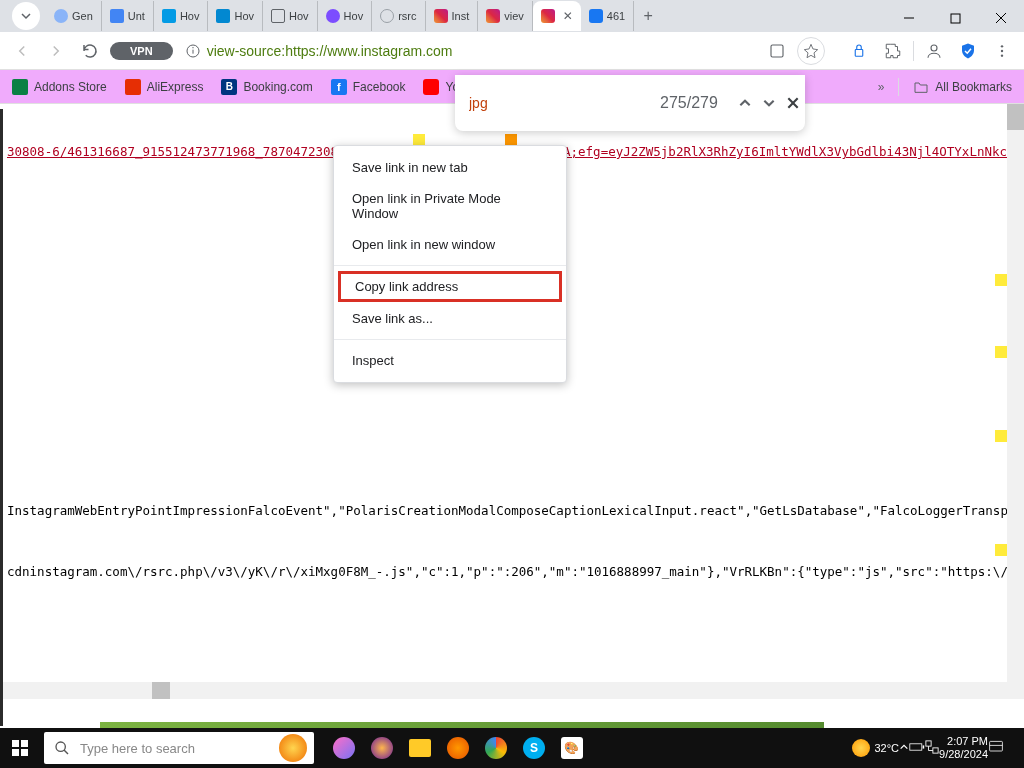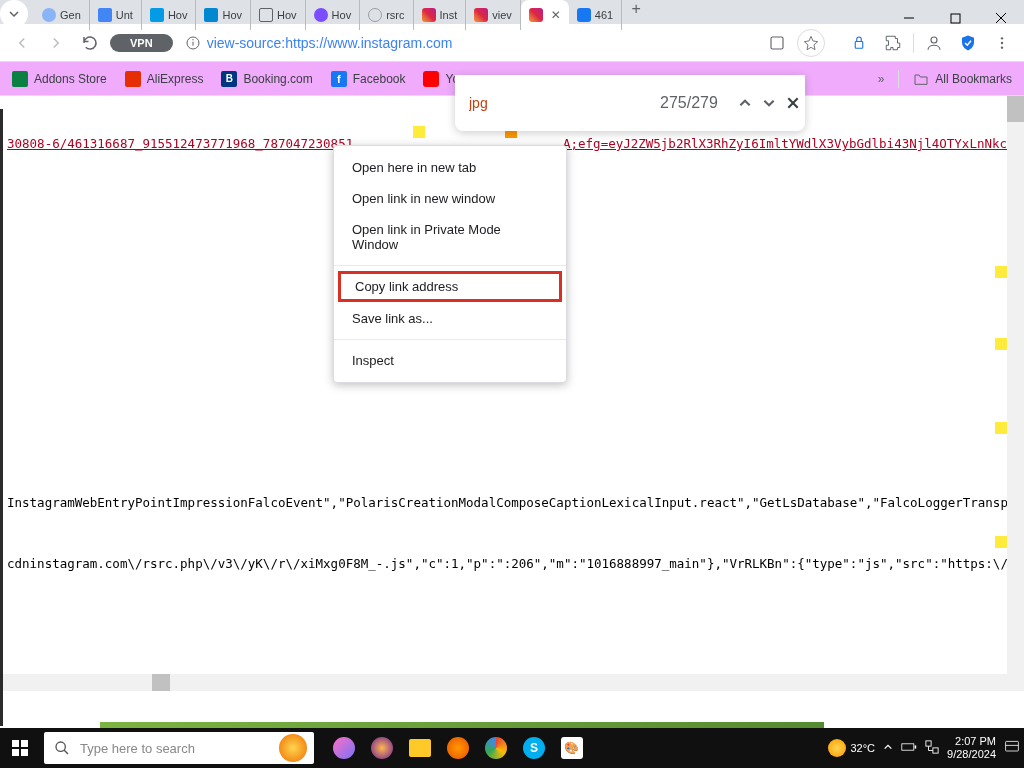--- a/index.html
+++ b/index.html
@@ -1,30 +1,30 @@
 <!DOCTYPE html>
 <html><head>
 <meta charset="utf-8">
 <style>
 * { margin:0; padding:0; box-sizing:border-box; }
 body { font-family:"Segoe UI",Arial,sans-serif; font-size:12px; background:#fff; width:1024px; height:768px; overflow:hidden; position:relative; }
-.tabstrip { background:#dee1e6; height:24px; display:flex; padding-left:0; position:relative; }
+.tabstrip { background:#dee1e6; height:32px; display:flex; align-items:center; padding-left:12px; position:relative; }
 .tabdrop { width:28px; height:28px; border-radius:14px; background:#fff; display:flex; align-items:center; justify-content:center; margin-right:6px; }
 .tab { height:30px; display:flex; align-items:center; padding:0 8px; font-size:11px; color:#3c4043; max-width:68px; border-right:1px solid #b8bbbf; overflow:hidden; white-space:nowrap; }
 .tab.active { background:#fff; border-radius:8px 8px 0 0; border-right:none; max-width:68px; }
 .tab .ico { width:14px; height:14px; margin-right:4px; flex-shrink:0; }
 .tab .close { margin-left:4px; font-size:12px; color:#5f6368; }
 .newtab { width:28px; text-align:center; font-size:16px; color:#5f6368; }
 .winbtns { position:absolute; right:0; top:0; display:flex; }
 .winbtn { width:46px; height:36px; display:flex; align-items:center; justify-content:center; color:#000; }
 .addrbar { height:38px; background:#fff; display:flex; align-items:center; padding:0 8px; gap:6px; border-bottom:1px solid #e0e0e0; }
 .navbtn { width:28px; height:28px; display:flex; align-items:center; justify-content:center; color:#5f6368; border-radius:14px; }
 .navbtn.disabled { color:#bdbdbd; }
 .vpn { background:#5f6368; color:#fff; border-radius:14px; padding:3px 20px; font-size:11px; font-weight:bold; }
-.urlbox { flex:1; display:flex; align-items:center; gap:6px; padding:0 6px; font-size:14px; color:#3b82f6; }
+.urlbox { flex:1; display:flex; align-items:center; gap:6px; padding:0 6px; font-size:14px; color:#4d7c0f; }
 .abic { width:28px; height:28px; display:flex; align-items:center; justify-content:center; color:#5f6368; border-radius:14px; }
 .abic.shield { color:#1a73e8; }
 .abic.star { border:1px solid #dadce0; }
 .bmbar { height:34px; background:#f0abfc; display:flex; align-items:center; padding:0 12px; gap:18px; border-bottom:1px solid #e0e0e0; position:relative; }
 .bm { display:flex; align-items:center; gap:6px; font-size:12px; color:#3c4043; }
 .bm .ico { width:16px; height:16px; border-radius:2px; flex-shrink:0; }
 .bmright { position:absolute; right:12px; display:flex; align-items:center; gap:14px; }
 .content { position:relative; height:595px; background:#fff; font-family:monospace; font-size:12.5px; overflow:hidden; }
 .srctext { position:absolute; white-space:nowrap; color:#b00020; text-decoration:underline; }
 .srctext2 { position:absolute; white-space:nowrap; color:#000; }
@@ -43,21 +43,21 @@
 .hthumb { position:absolute; left:152px; width:18px; height:17px; background:#c1c1c1; }
 .vscroll { position:absolute; top:0; right:0; bottom:0; width:17px; background:#f1f1f1; }
 .vthumb { position:absolute; top:0; width:17px; height:26px; background:#c1c1c1; }
 .sepline { position:absolute; right:0; height:2px; background:#dadce0; width:17px; }
 .taskbar { position:absolute; bottom:0; left:0; right:0; height:40px; background:#101010; display:flex; align-items:center; color:#fff; }
 .start { width:40px; height:40px; display:flex; align-items:center; justify-content:center; }
 .search { background:#fff; color:#888; height:32px; width:270px; border-radius:2px; display:flex; align-items:center; padding:0 10px; gap:10px; font-size:13px; margin-left:4px; }
 .salad { width:28px; height:28px; border-radius:14px; background:radial-gradient(circle,#ffd54f,#ef6c00); margin:0 4px 0 -35px; z-index:2; }
 .tb-spacer { width:14px; }
 .tb-ico { width:30px; height:30px; margin:0 4px; display:flex; align-items:center; justify-content:center; border-radius:2px; }
-.tray { margin-left:auto; display:flex; align-items:center; gap:8px; padding-right:4px; font-size:11px; }
+.tray { margin-left:auto; display:flex; align-items:center; padding-right:20px; font-size:11px; }
 .clock { text-align:right; line-height:13px; }
 .instagram-ico { background:linear-gradient(45deg,#f09433,#e6683c,#dc2743,#cc2366,#bc1888); border-radius:3px; }
 .fb-ico { background:#1877f2; border-radius:3px; }
 </style>
 </head>
 <body>
 
 <div class="tabstrip">
   <div class="tabdrop">
     <svg width="12" height="12" viewBox="0 0 12 12">
@@ -271,23 +271,23 @@
 
   <div class="hscroll">
       <div class="hthumb"></div>
     </div>
   <div class="vscroll">
       <div class="vthumb"></div>
     </div>
 </div>
 
 <div class="ctxmenu">
-  <div class="ctxitem">Open here in new tab</div>
+  <div class="ctxitem">Save link in new tab</div>
+  <div class="ctxitem">Open link in Private Mode Window</div>
   <div class="ctxitem">Open link in new window</div>
-  <div class="ctxitem">Open link in Private Mode Window</div>
   <div class="ctxsep"></div>
   <div class="ctxitem hl2">Copy link address</div>
   <div class="ctxitem">Save link as...</div>
   <div class="ctxsep"></div>
   <div class="ctxitem">Inspect</div>
 </div>
 
 <div style="position:absolute;left:0;top:109px;width:3px;height:617px;background:#2b2b2b"></div>
 
 <div class="taskbar">

